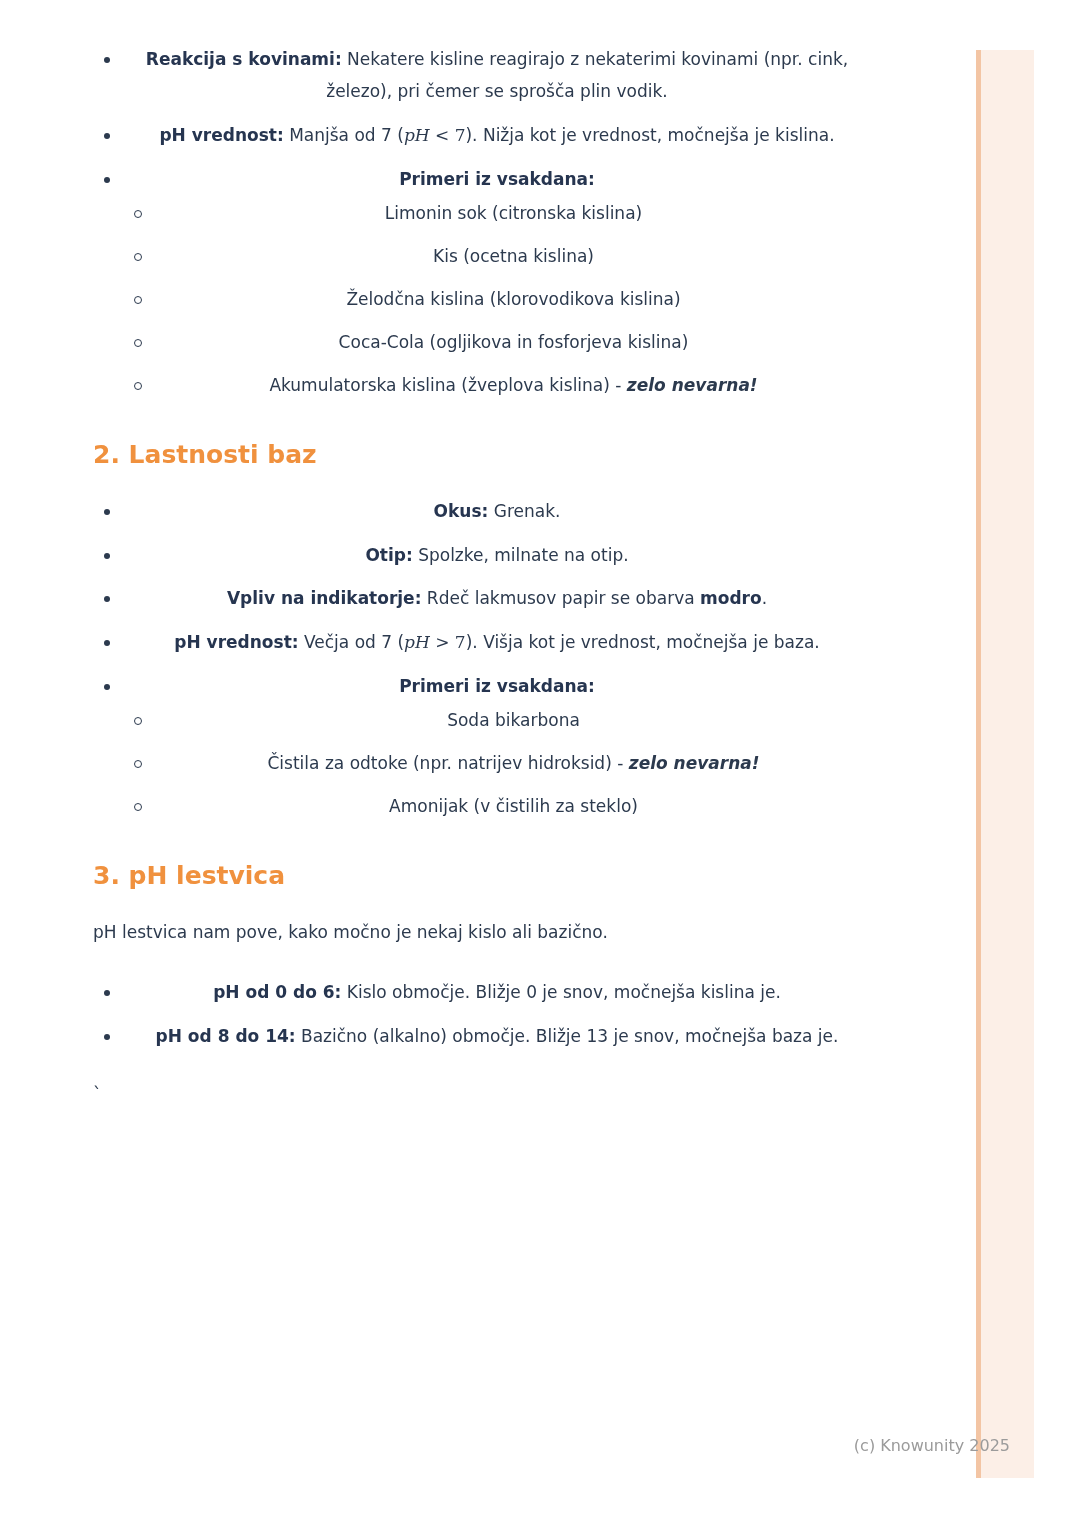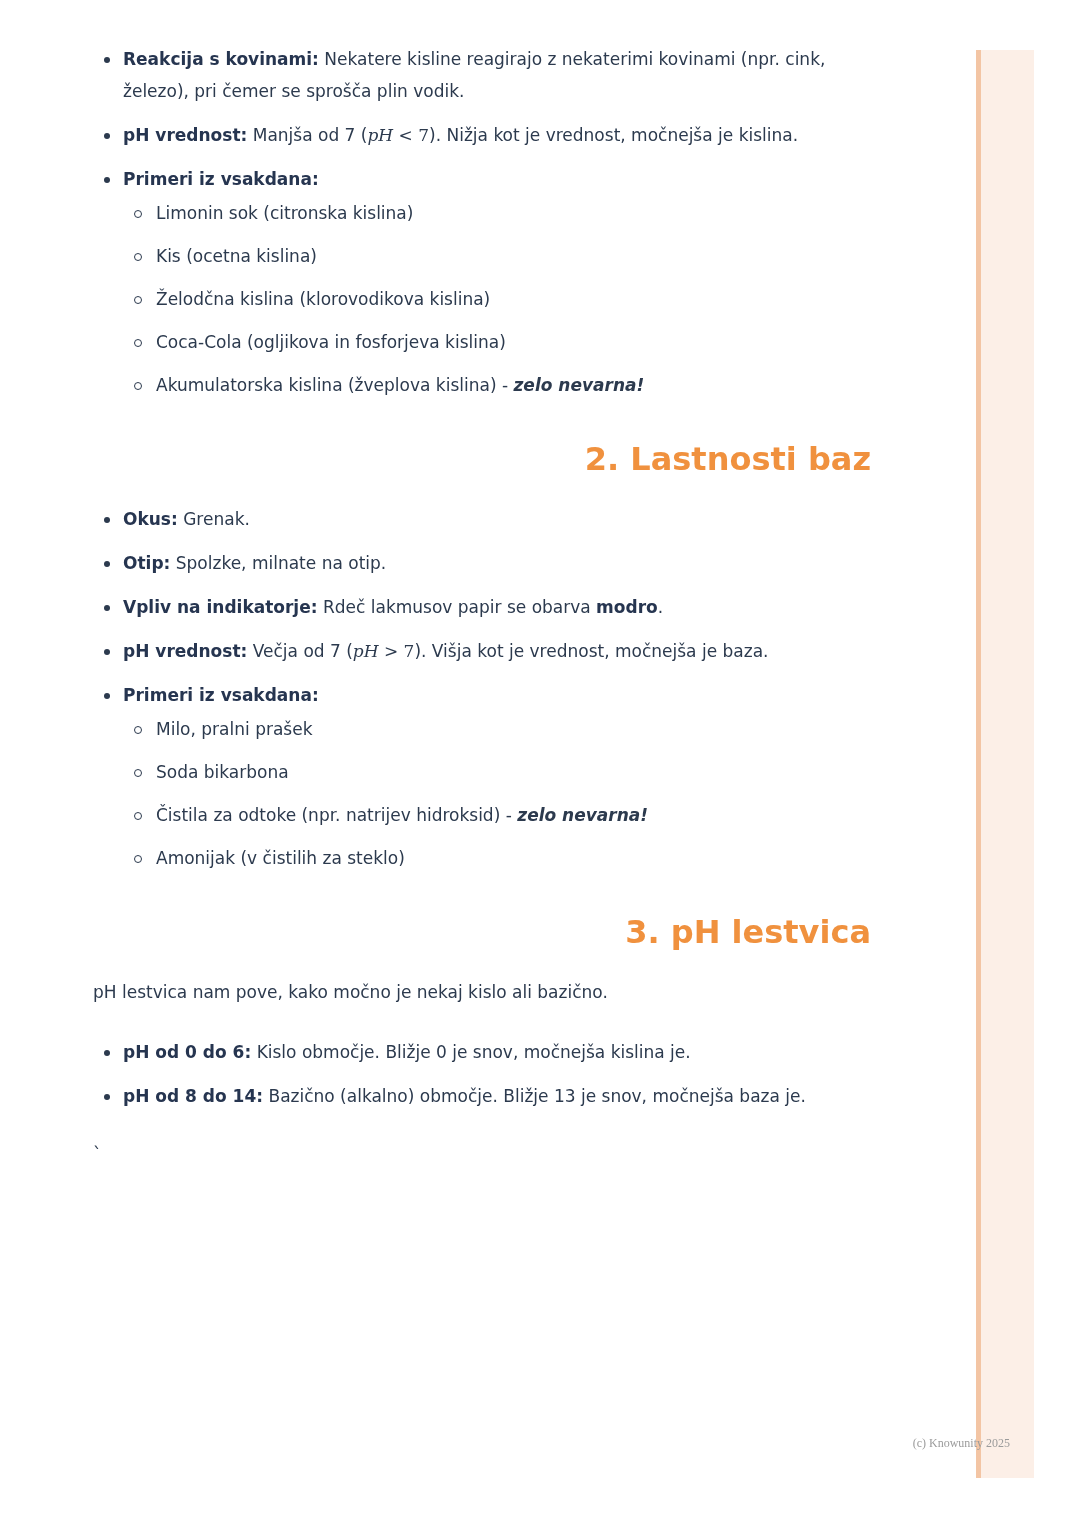--- a/index.html
+++ b/index.html
@@ -34,21 +34,21 @@
   }
   b, .b { font-weight: bold; color: #263550; }
   .it { font-style: italic; font-weight: bold; }
   .math-var {
     font-family: "DejaVu Serif", "Liberation Serif", serif;
     font-style: italic;
   }
   .math-rest {
     font-family: "DejaVu Serif", "Liberation Serif", serif;
   }
-  ul { list-style: none; margin: 0; padding: 0; }
+  ul { list-style: none; margin: 0; padding: 0; text-align: center; }
   ul.main > li {
     position: relative;
     padding-left: 30px;
     margin-bottom: 12px;
   }
   ul.main > li::before {
     content: "";
     position: absolute;
     left: 11px; top: 13px;
     width: 6px; height: 6px;
@@ -67,41 +67,39 @@
     content: "";
     position: absolute;
     left: 11px; top: 12px;
     width: 6px; height: 6px;
     border-radius: 50%;
     border: 1.6px solid #2c3a4e;
     background: transparent;
   }
   h2.section-heading {
     color: #f0913e;
-    font-size: 32px;
+    font-size: 25px;
     font-weight: bold;
     margin: 38px 0 26px 0;
     line-height: 1.2;
-    text-align: right;
   }
   .intro {
     margin: 0 0 28px 0;
   }
   .stray {
     margin-top: 26px;
     font-size: 17px;
   }
   .footer {
     position: absolute;
     top: 1436px;
     right: 70px;
-    font-size: 12px;
+    font-size: 16px;
     color: #9b9b9b;
     z-index: 2;
-    font-family: Liberation Serif, serif;
   }
 </style>
 </head>
 <body>
 
 <div class="page">
 
   <div class="stripe"></div>
 
   <div class="content">
@@ -135,21 +133,20 @@
       </li>
       <li>
         <span class="b">Vpliv na indikatorje:</span><span> Rdeč lakmusov papir se obarva </span><span class="b">modro</span><span>.</span>
       </li>
       <li>
         <span class="b">pH vrednost:</span><span> Večja od 7 (</span><span class="math-var">pH</span><span class="math-rest"> &gt; 7</span><span>). Višja kot je vrednost, močnejša je baza.</span>
       </li>
       <li>
         <span class="b">Primeri iz vsakdana:</span>
         <ul class="sub">
-          <li><span>Milo, pralni prašek</span></li>
           <li><span>Soda bikarbona</span></li>
           <li><span>Čistila za odtoke (npr. natrijev hidroksid) - </span><span class="it">zelo nevarna!</span></li>
           <li><span>Amonijak (v čistilih za steklo)</span></li>
         </ul>
       </li>
     </ul>
 
     <h2 class="section-heading">3. pH lestvica</h2>
     <p class="intro">pH lestvica nam pove, kako močno je nekaj kislo ali bazično.</p>
     <ul class="main">

